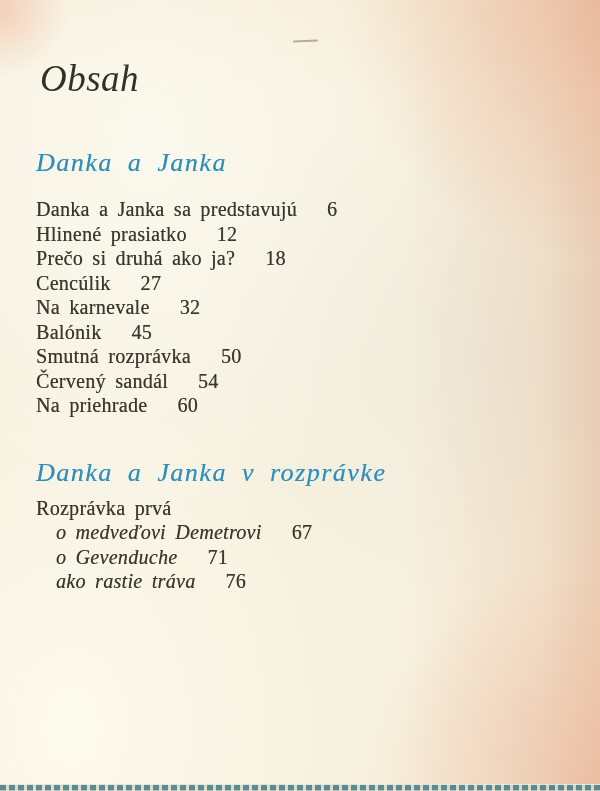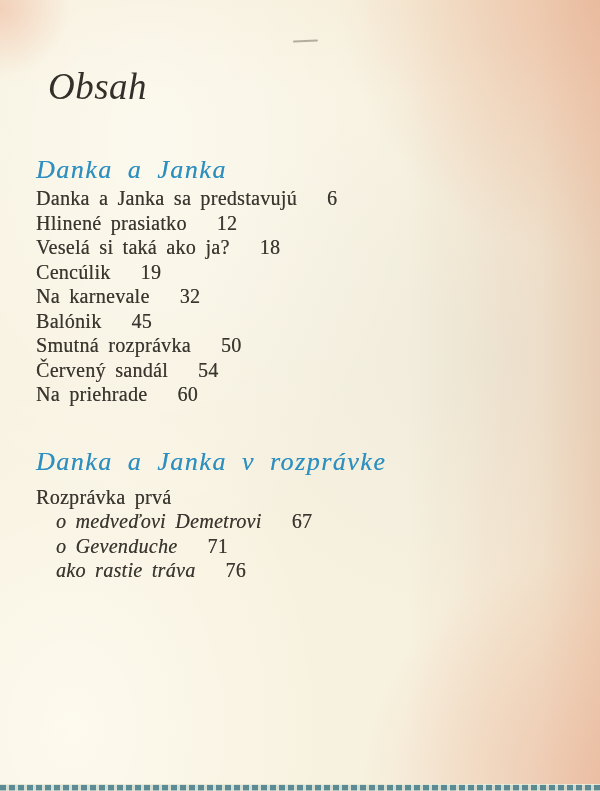--- a/index.html
+++ b/index.html
@@ -29,40 +29,40 @@
 
   .book-title {
     position: absolute;
     left: 36px; top: 53px;
     font-size: 37px;
     line-height: 44px;
     font-style: italic;
     font-weight: normal;
     color: #33302a;
     letter-spacing: 0.5px;
-    margin: 12px;
+    margin: 4px;
   }
 
-  .toc { position: absolute; left: 36px; top: 155px; right: 40px; }
+  .toc { position: absolute; left: 36px; top: 148px; right: 40px; }
 
   .section-heading {
     font-size: 26px;
     line-height: 30px;
     font-style: italic;
     font-weight: normal;
     color: #2d8fc0;
     letter-spacing: 1.5px;
     word-spacing: 7px;
     margin: 0;
     text-shadow: 0.2px 0 0 rgba(45,143,192,0.6);
   }
   .section-1 .section-heading { margin-top: 0; }
   .section-2 .section-heading { margin-top: 40px; }
 
-  .entries { margin-top: 1px; }
+  .entries { margin-top: 19px; }
   .section-2 .entries { margin-top: 8px; }
 
   .toc-entry {
     font-size: 20px;
     line-height: 24.5px;
     color: #3a362f;
     letter-spacing: 0.3px;
     word-spacing: 4px;
     white-space: nowrap;
     text-shadow: 0.25px 0 0 rgba(58,54,47,0.65);
@@ -104,22 +104,22 @@
 
 <div class="content">
   <h1 class="book-title">Obsah</h1>
 
   <div class="toc">
       <div class="section section-1">
         <h2 class="section-heading">Danka a Janka</h2>
         <div class="entries">
           <div class="toc-entry"><span class="entry-title">Danka a Janka sa predstavujú</span><span class="entry-page">6</span></div>
           <div class="toc-entry"><span class="entry-title">Hlinené prasiatko</span><span class="entry-page">12</span></div>
-          <div class="toc-entry"><span class="entry-title">Veselá si taká ako ja?</span><span class="entry-page">18</span></div>
-          <div class="toc-entry"><span class="entry-title">Cencúlik</span><span class="entry-page">19</span></div>
+          <div class="toc-entry"><span class="entry-title">Prečo si druhá ako ja?</span><span class="entry-page">18</span></div>
+          <div class="toc-entry"><span class="entry-title">Cencúlik</span><span class="entry-page">27</span></div>
           <div class="toc-entry"><span class="entry-title">Na karnevale</span><span class="entry-page">32</span></div>
           <div class="toc-entry"><span class="entry-title">Balónik</span><span class="entry-page">45</span></div>
           <div class="toc-entry"><span class="entry-title">Smutná rozprávka</span><span class="entry-page">50</span></div>
           <div class="toc-entry"><span class="entry-title">Červený sandál</span><span class="entry-page">54</span></div>
           <div class="toc-entry"><span class="entry-title">Na priehrade</span><span class="entry-page">60</span></div>
         </div>
       </div>
       <div class="section section-2">
         <h2 class="section-heading">Danka a Janka v rozprávke</h2>
         <div class="entries">

